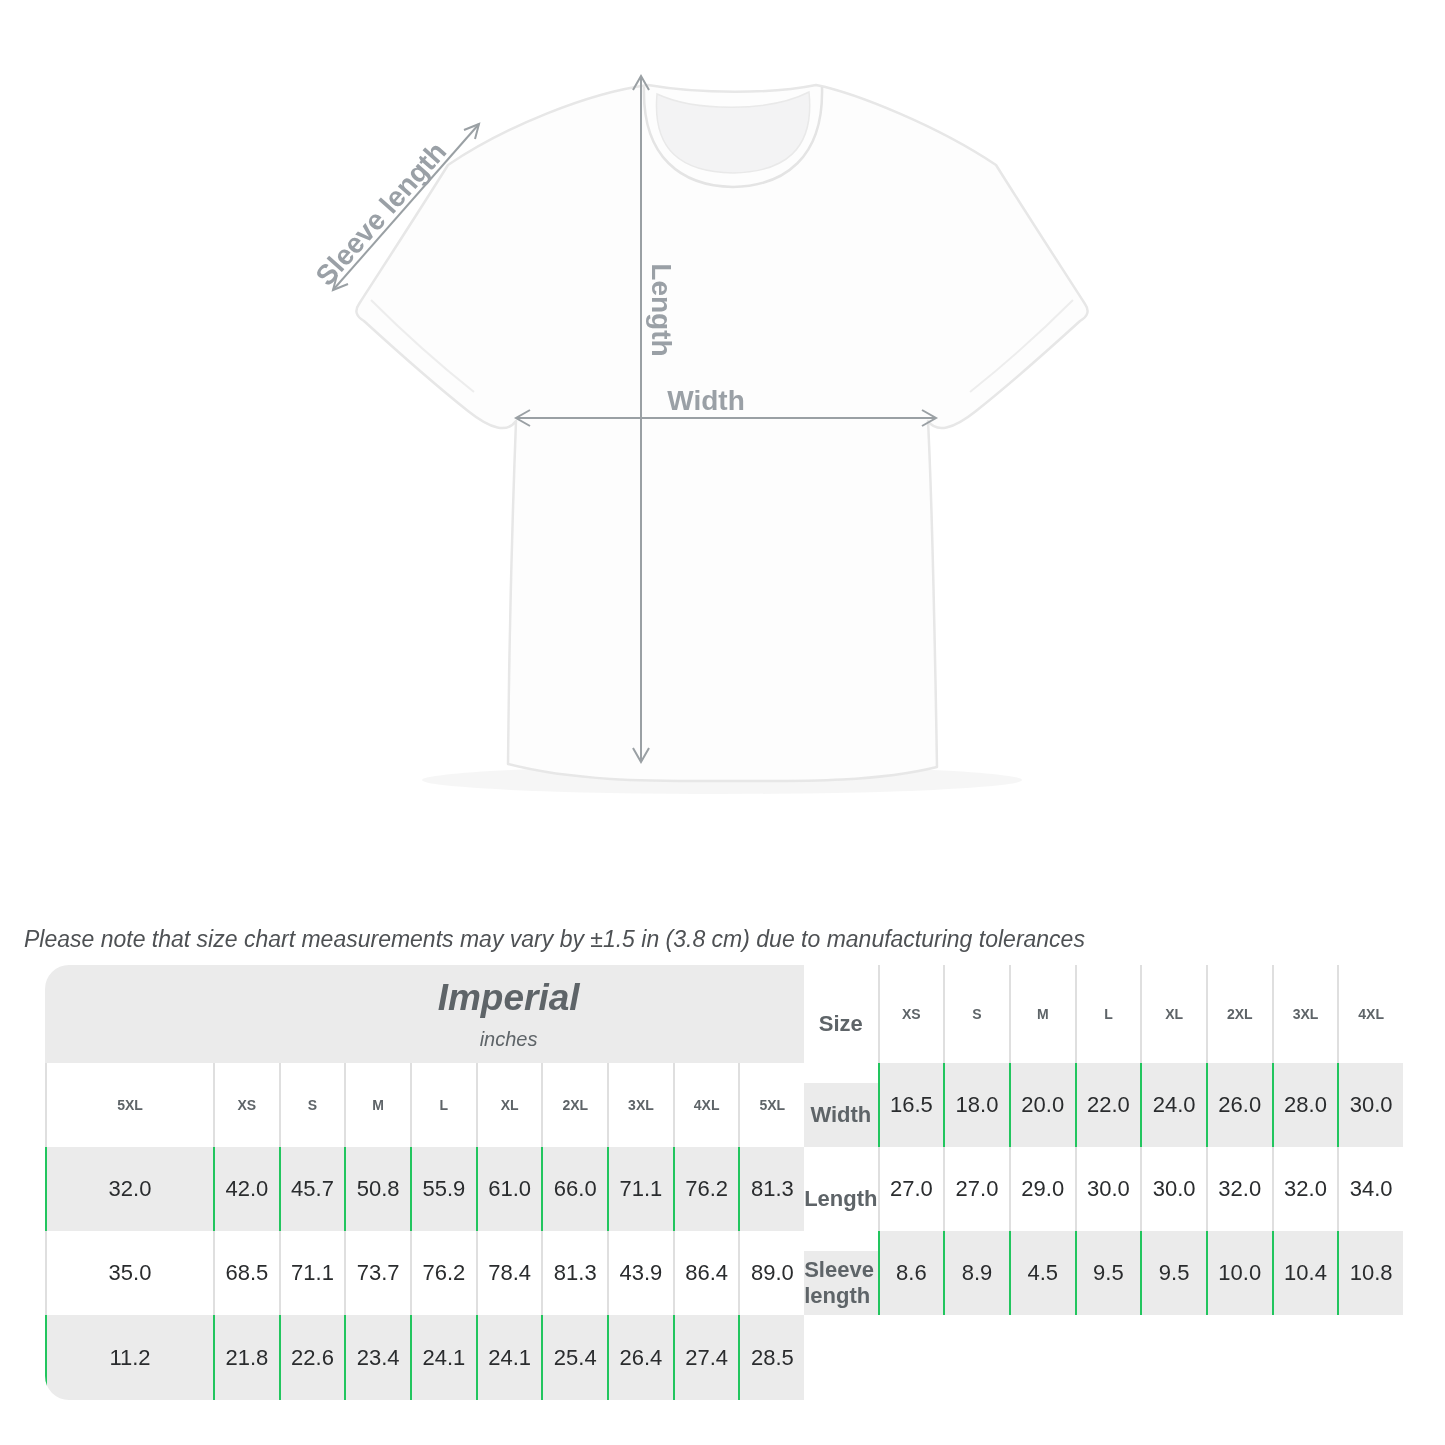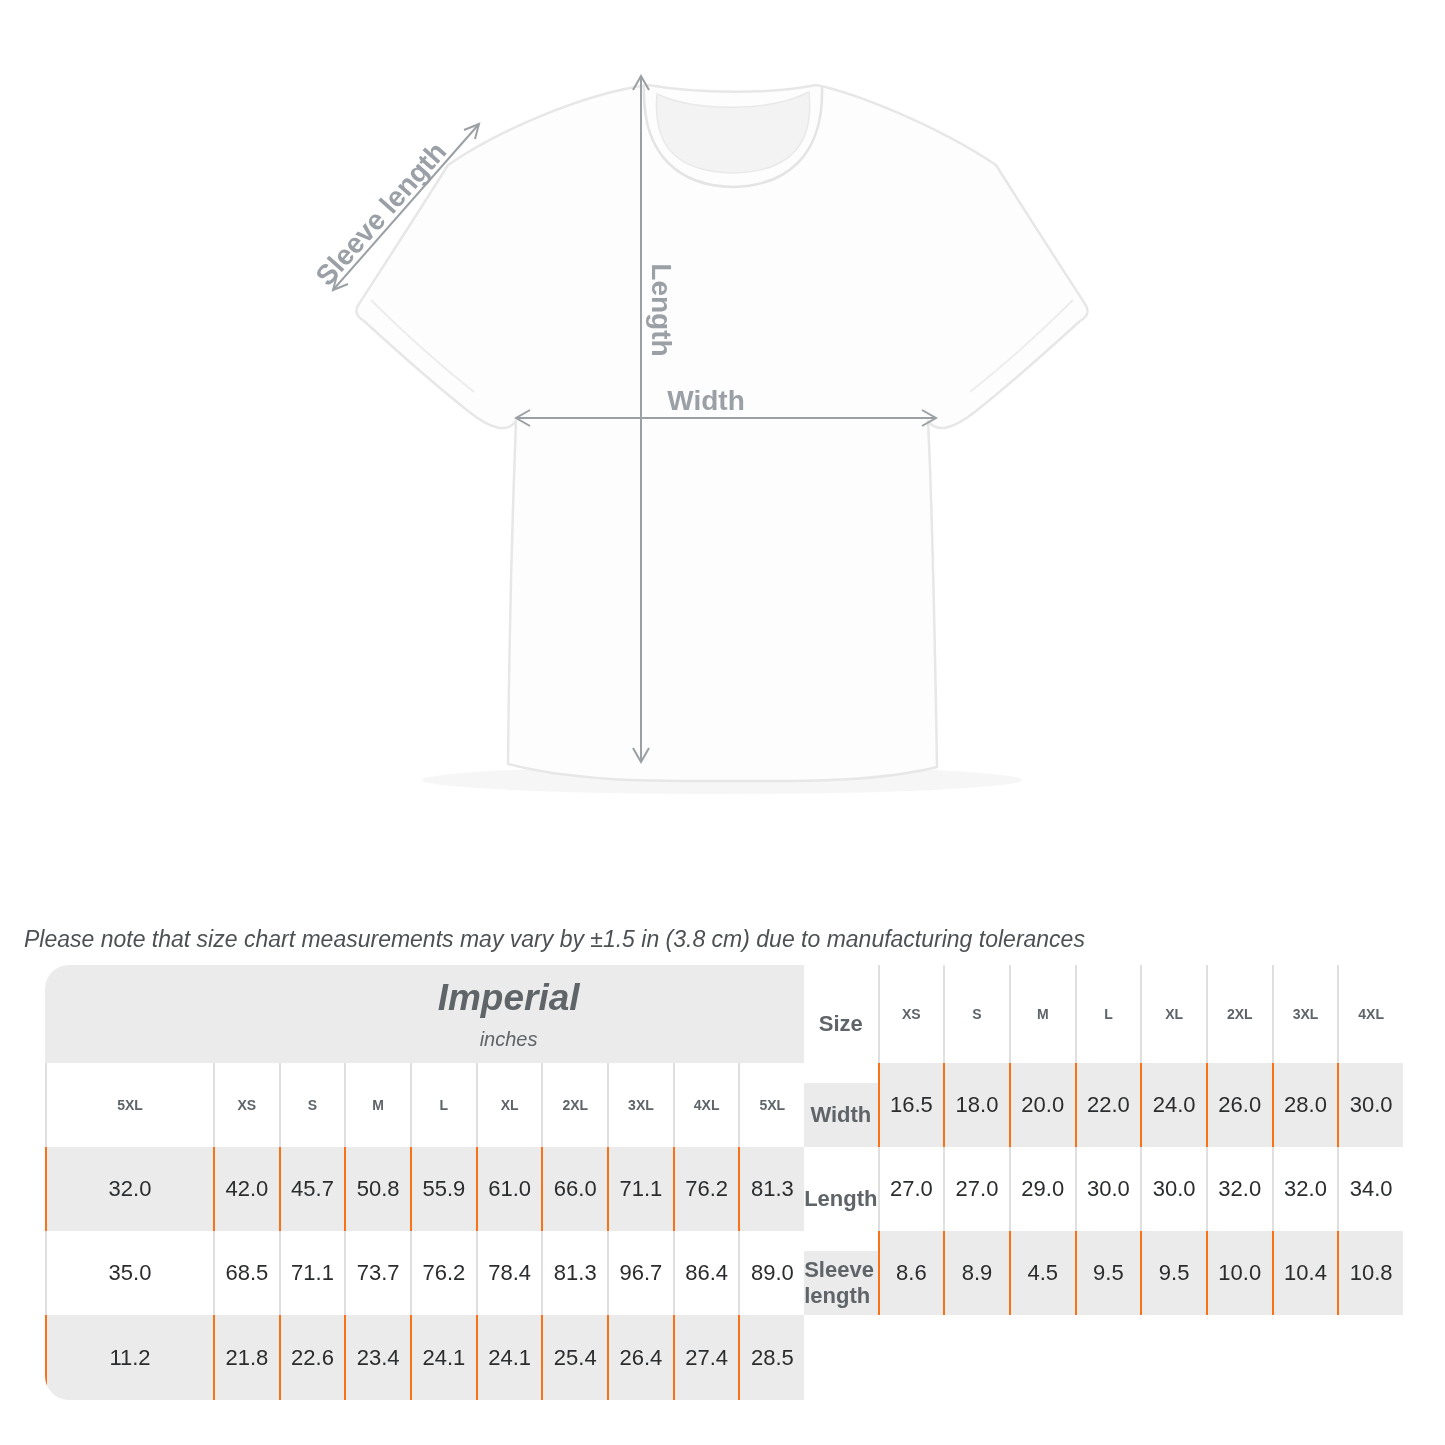--- a/index.html
+++ b/index.html
@@ -29,21 +29,21 @@
   .spacer { background:#ebebeb; grid-column:1; }
   .grp { background:#ebebeb; flex-direction:column; }
   .grp-imperial { grid-column:2 / span 9; }
   .grp-metric  { grid-column:11 / span 9; }
   .gname { font-size:37px; font-weight:bold; font-style:italic; color:#5e6468; }
   .gunit { font-size:20px; font-style:italic; color:#5e6468; margin-top:9px; }
 
   .row-white { background:#ffffff; }
   .row-gray  { background:#ebebeb; }
   .sep-w { border-left:2px solid #dfdfdf; }
-  .sep-g { border-left:2px solid #f97316; }
+  .sep-g { border-left:2px solid #22c55e; }
 
   .hlabel { font-weight:bold; color:#5e6468; font-size:22px;margin-top:20px; }
   .szh    { font-weight:bold; color:#5e6468; font-size:14px; }
   .val    { color:#2a2c2e; font-size:22px; }
 </style>
 </head>
 <body>
 
 <div class="page">
 
@@ -156,21 +156,21 @@
     <div class="c row-white val sep-w">32.0</div>
     <div class="c row-white val sep-w">32.0</div>
     <div class="c row-white val sep-w">34.0</div>
     <div class="c row-white val sep-w">35.0</div>
     <div class="c row-white val sep-w">68.5</div>
     <div class="c row-white val sep-w">71.1</div>
     <div class="c row-white val sep-w">73.7</div>
     <div class="c row-white val sep-w">76.2</div>
     <div class="c row-white val sep-w">78.4</div>
     <div class="c row-white val sep-w">81.3</div>
-    <div class="c row-white val sep-w">96.7</div>
+    <div class="c row-white val sep-w">43.9</div>
     <div class="c row-white val sep-w">86.4</div>
     <div class="c row-white val sep-w">89.0</div>
 
     <div class="c row-gray hlabel">Sleeve length</div>
     <div class="c row-gray val sep-g">8.6</div>
     <div class="c row-gray val sep-g">8.9</div>
     <div class="c row-gray val sep-g">4.5</div>
     <div class="c row-gray val sep-g">9.5</div>
     <div class="c row-gray val sep-g">9.5</div>
     <div class="c row-gray val sep-g">10.0</div>

